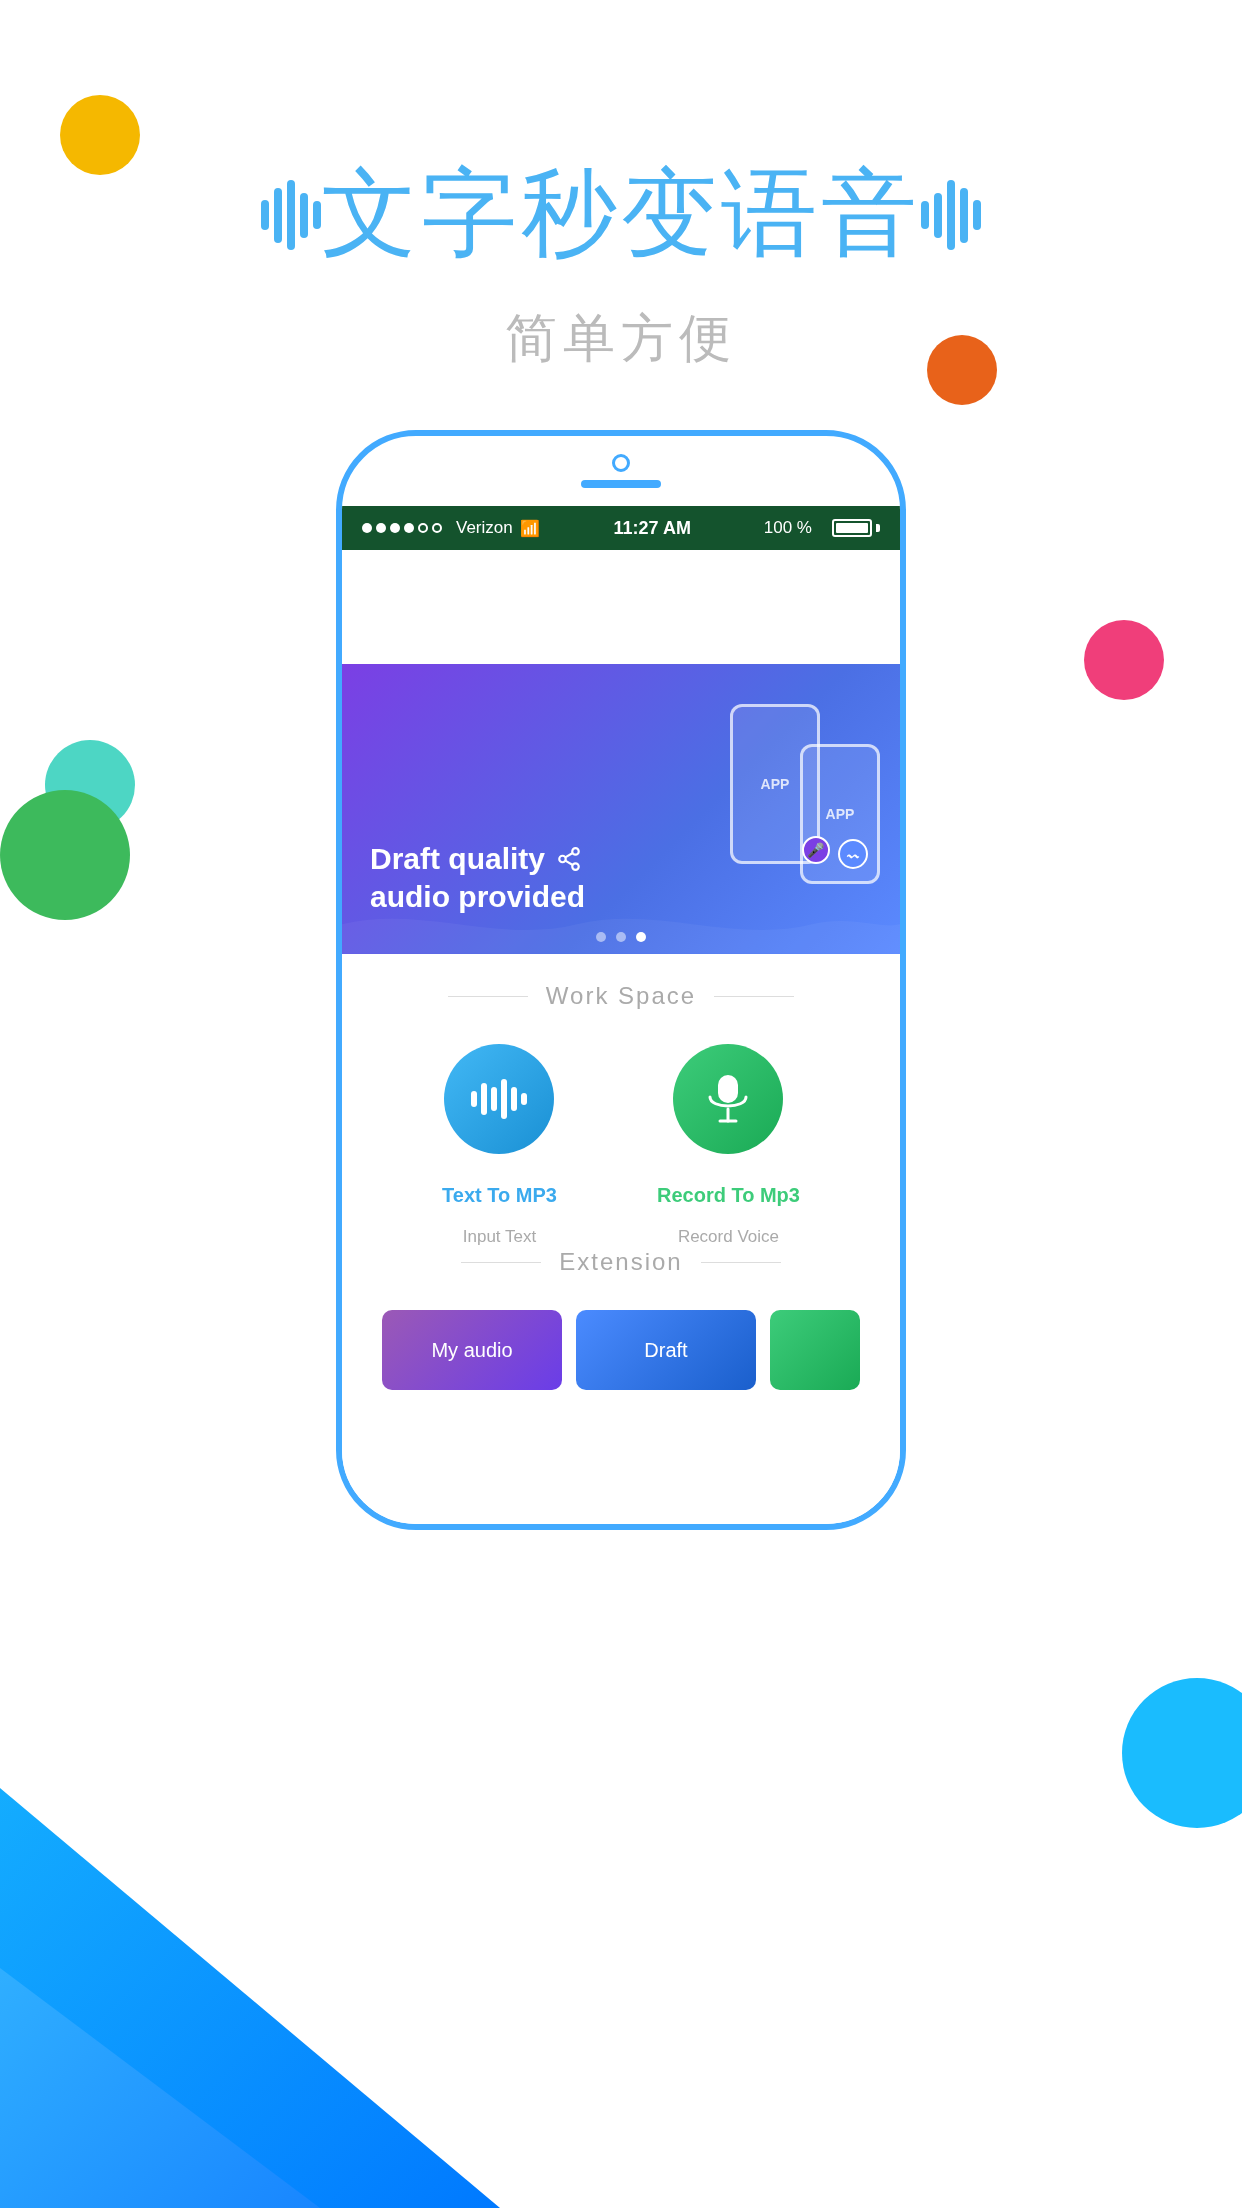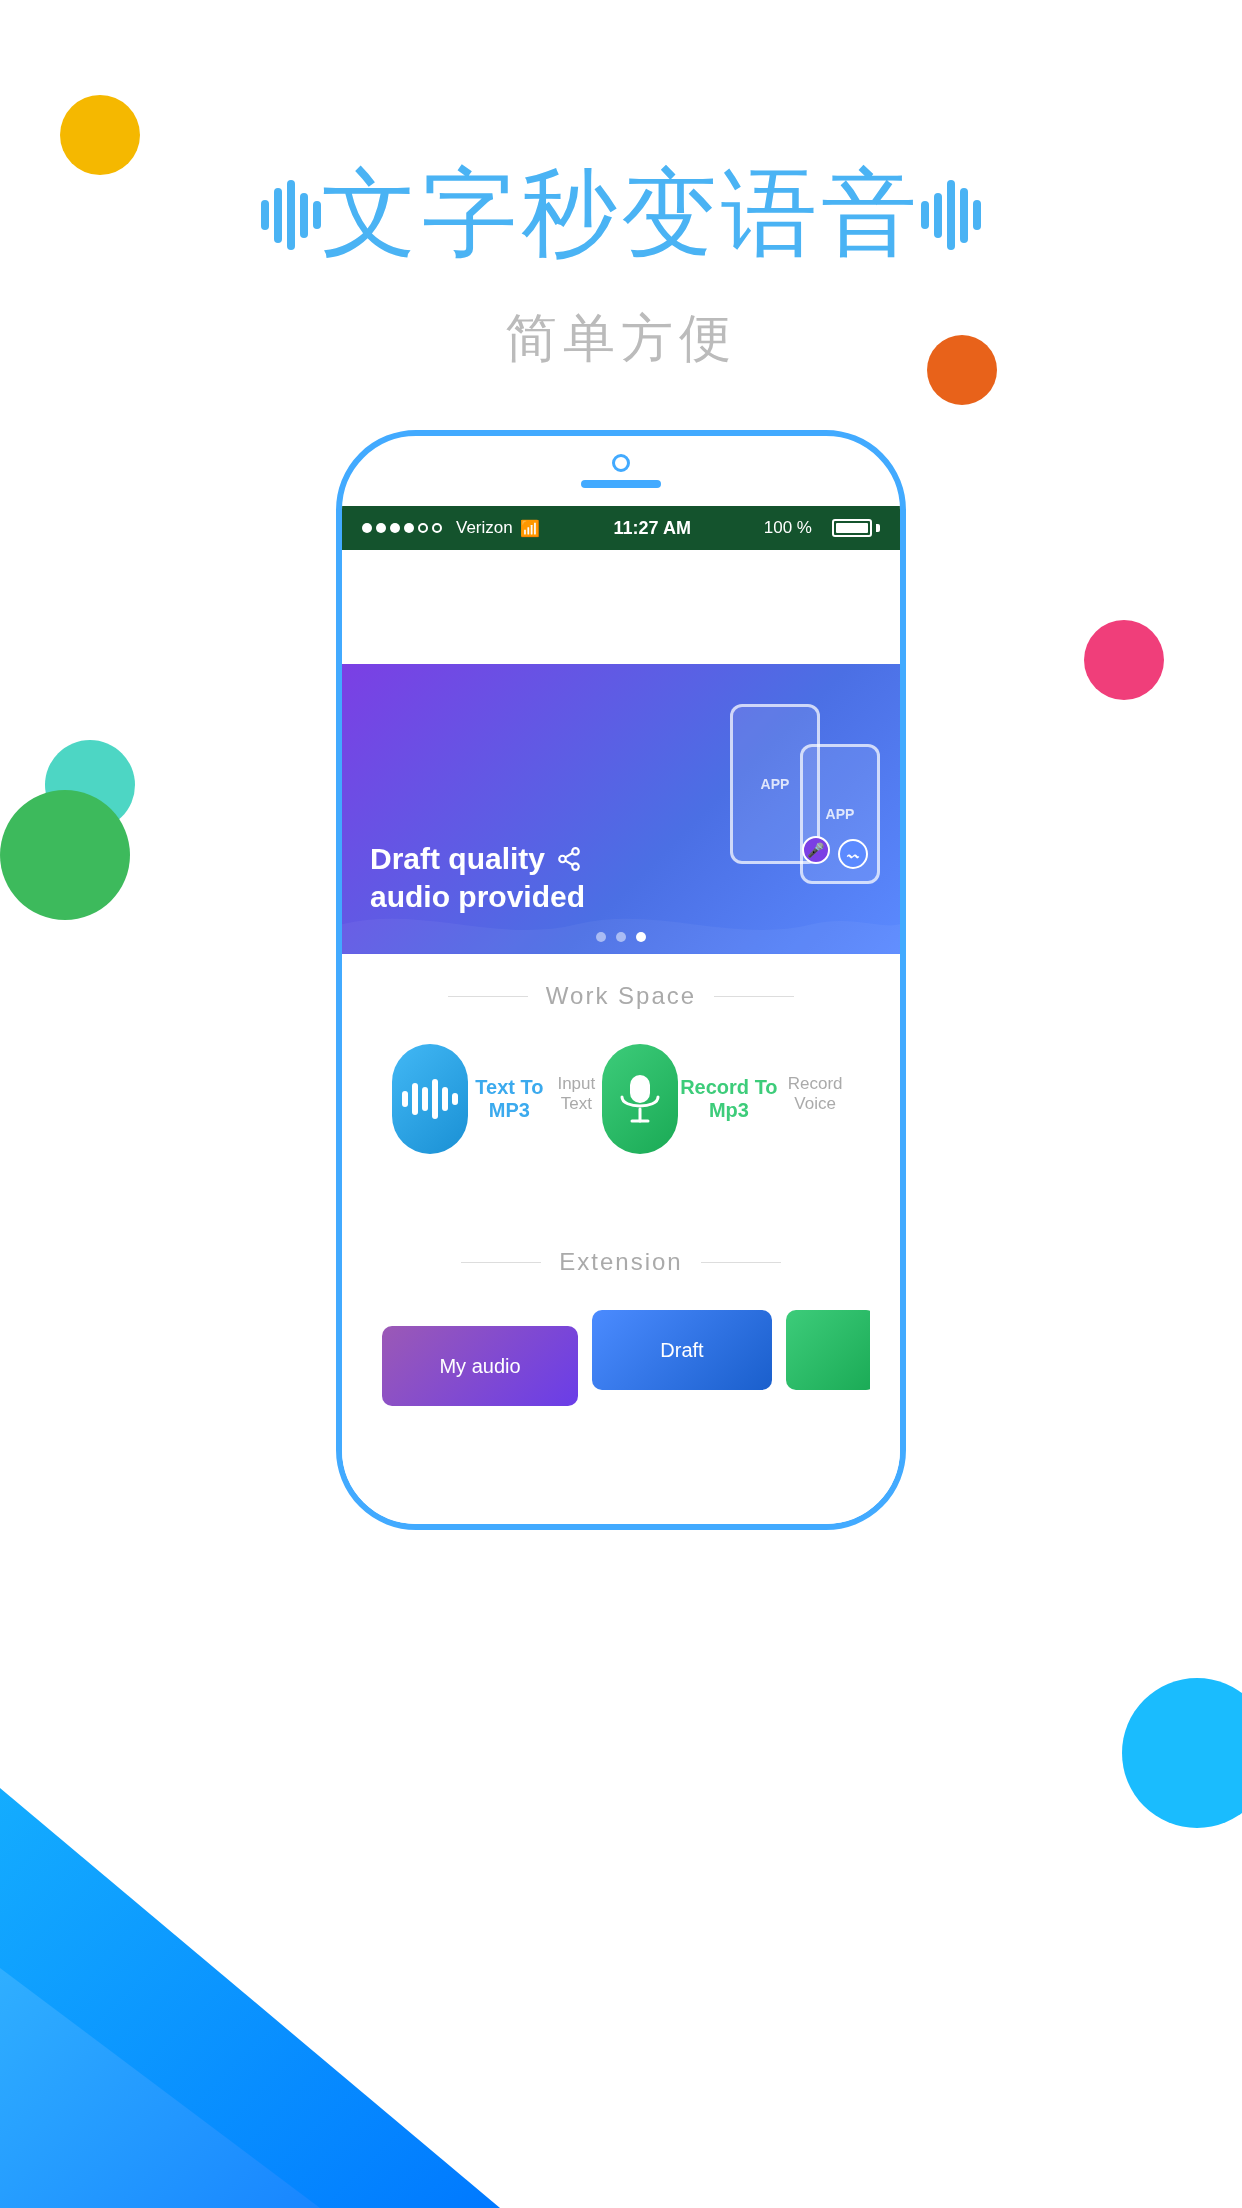--- a/index.html
+++ b/index.html
@@ -343,24 +343,23 @@
       letter-spacing: 2px;
     }
     .workspace-icons {
       display: flex;
       justify-content: space-around;
       align-items: flex-start;
       padding: 0 20px;
     }
     .ws-item {
       display: flex;
-      flex-direction: row;
-      align-items: center;
-      gap: 2px;
-      text-align: center;
+      flex-direction: column;
+      align-items: center;
+      gap: 30px;
     }
     .ws-circle {
       width: 110px;
       height: 110px;
       border-radius: 55px;
       display: flex;
       align-items: center;
       justify-content: center;
     }
     .ws-circle-blue { background: linear-gradient(135deg, #42B8F5 0%, #1A90D4 100%); }
@@ -395,21 +394,21 @@
       height: 80px;
       border-radius: 10px;
       display: flex;
       align-items: center;
       justify-content: center;
       font-size: 20px;
       color: white;
       font-weight: 500;
       flex-shrink: 0;
     }
-    .ext-card-purple { background: linear-gradient(135deg, #9B59B6, #6A3DE8); width: 196px; margin-top: 16px; }
+    .ext-card-purple { background: linear-gradient(135deg, #9B59B6, #6A3DE8); width: 180px; }
     .ext-card-blue { background: linear-gradient(135deg, #4B8BFF, #1A5FCC); width: 180px; }
     .ext-card-green { background: linear-gradient(135deg, #3DCC7A, #1AAA55); width: 90px; }
 
     
     .phone-inner-content {
       position: absolute;
       top: 114px;
       left: 0;
       width: 100%;
       bottom: 0;

